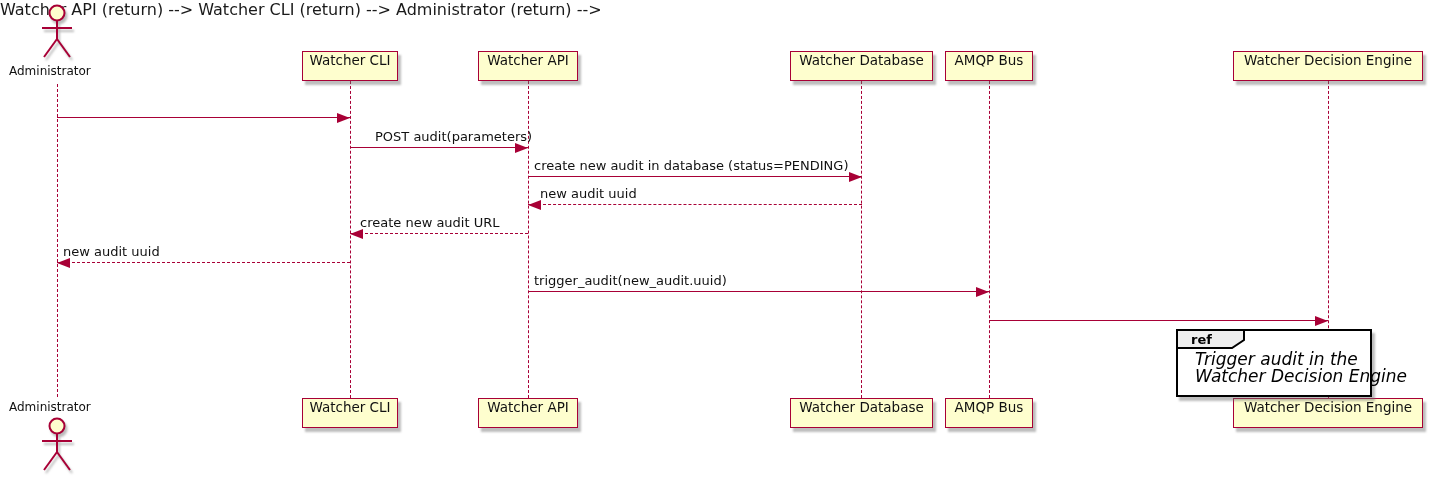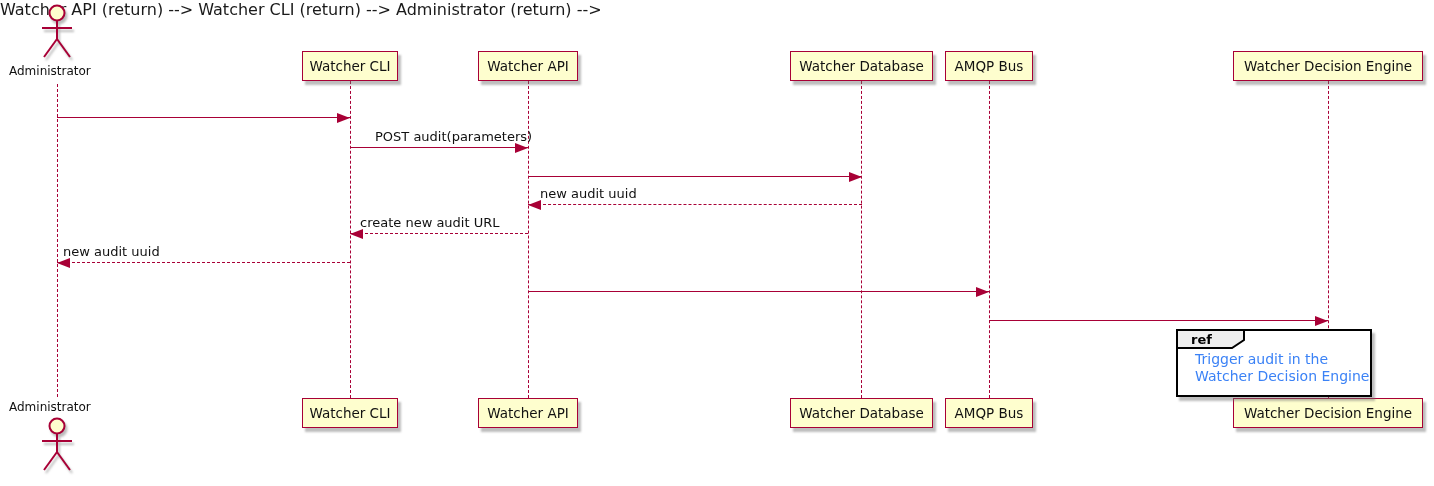--- a/index.html
+++ b/index.html
@@ -5,21 +5,21 @@
   html,body{margin:0;padding:0;background:#ffffff;}
   #diagram{
     position:relative;width:1434px;height:486px;background:#ffffff;overflow:hidden;
     font-family:"DejaVu Sans","Liberation Sans",sans-serif;color:#1a1a1a;
   }
   .lifeline{
     position:absolute;width:0;border-left:1px dashed #A80036;z-index:1;
   }
   .pbox{
     position:absolute;height:30px;background:#FEFECE;border:1.8px solid #A80036;
-    box-sizing:border-box;display:flex;align-items:center;justify-content:center;
+    box-sizing:border-box;display:flex;align-items:flex-start;justify-content:center;
     font-size:13.5px;color:#111;z-index:3;
     box-shadow:3px 4px 2px rgba(110,110,110,.45);
   }
   .msg-label{
     position:absolute;font-size:13px;color:#111;white-space:nowrap;z-index:2;height:16px;line-height:16px;
   }
   .msg-line{position:absolute;height:0;z-index:2;}
   .msg-line.solid{border-top:1.4px solid #A80036;}
   .msg-line.dashed{border-top:1.4px dashed #A80036;}
   .arrowhead{position:absolute;width:0;height:0;z-index:2;}
@@ -32,21 +32,21 @@
   }
   .ref-box{
     position:absolute;background:#ffffff;border:2px solid #000000;box-sizing:border-box;z-index:4;
     box-shadow:3px 4px 2px rgba(110,110,110,.45);
   }
   .ref-tab{position:absolute;left:-2px;top:-2px;z-index:5;}
   .ref-keyword{
     position:absolute;left:13px;top:0px;font-size:13px;font-weight:bold;color:#000;z-index:6;line-height:18px;
   }
   .ref-body{
-    position:absolute;left:17px;top:20px;font-size:14px;color:#3b82f6;line-height:16.5px;z-index:5;white-space:nowrap;
+    position:absolute;left:17px;top:20px;font-size:17px;color:#000000;line-height:16.5px;z-index:5;white-space:nowrap;font-style:italic;
   }
 </style>
 </head>
 <body>
 
 <div id="diagram">
 
   
   <div class="lifeline" style="left:56.5px;top:84px;height:313px"></div>
   <div class="lifeline" style="left:349.5px;top:81px;height:317px"></div>
@@ -116,39 +116,41 @@
   
   <div class="msg-line solid" style="left:57px;top:117px;width:293px"></div>
   <div class="arrowhead right" style="left:337px;top:112.5px"></div>
 
   
   <div class="msg-label" style="left:375px;top:129px">POST audit(parameters)</div>
   <div class="msg-line solid" style="left:350px;top:147px;width:178px"></div>
   <div class="arrowhead right" style="left:515px;top:142.5px"></div>
 
   
+  <div class="msg-label" style="left:534px;top:158px">create new audit in database (status=PENDING)</div>
   <div class="msg-line solid" style="left:528px;top:176px;width:334px"></div>
   <div class="arrowhead right" style="left:849px;top:171.5px"></div>
 
    Watcher API (return) --&gt;
   <div class="msg-label" style="left:540px;top:186px">new audit uuid</div>
   <div class="msg-line dashed" style="left:528px;top:204px;width:334px"></div>
   <div class="arrowhead left" style="left:528px;top:199.5px"></div>
 
    Watcher CLI (return) --&gt;
   <div class="msg-label" style="left:360px;top:215px">create new audit URL</div>
   <div class="msg-line dashed" style="left:350px;top:233px;width:178px"></div>
   <div class="arrowhead left" style="left:350px;top:228.5px"></div>
 
    Administrator (return) --&gt;
   <div class="msg-label" style="left:63px;top:244px">new audit uuid</div>
   <div class="msg-line dashed" style="left:57px;top:262px;width:293px"></div>
   <div class="arrowhead left" style="left:57px;top:257.5px"></div>
 
   
+  <div class="msg-label" style="left:534px;top:273px">trigger_audit(new_audit.uuid)</div>
   <div class="msg-line solid" style="left:528px;top:291px;width:461px"></div>
   <div class="arrowhead right" style="left:976px;top:286.5px"></div>
 
   
   <div class="msg-line solid" style="left:989px;top:320px;width:339px"></div>
   <div class="arrowhead right" style="left:1315px;top:315.5px"></div>
 
   
   <div class="ref-box" style="left:1176px;top:329px;width:196px;height:68px">
     <svg class="ref-tab" width="72" height="21" viewBox="0 0 72 21">

